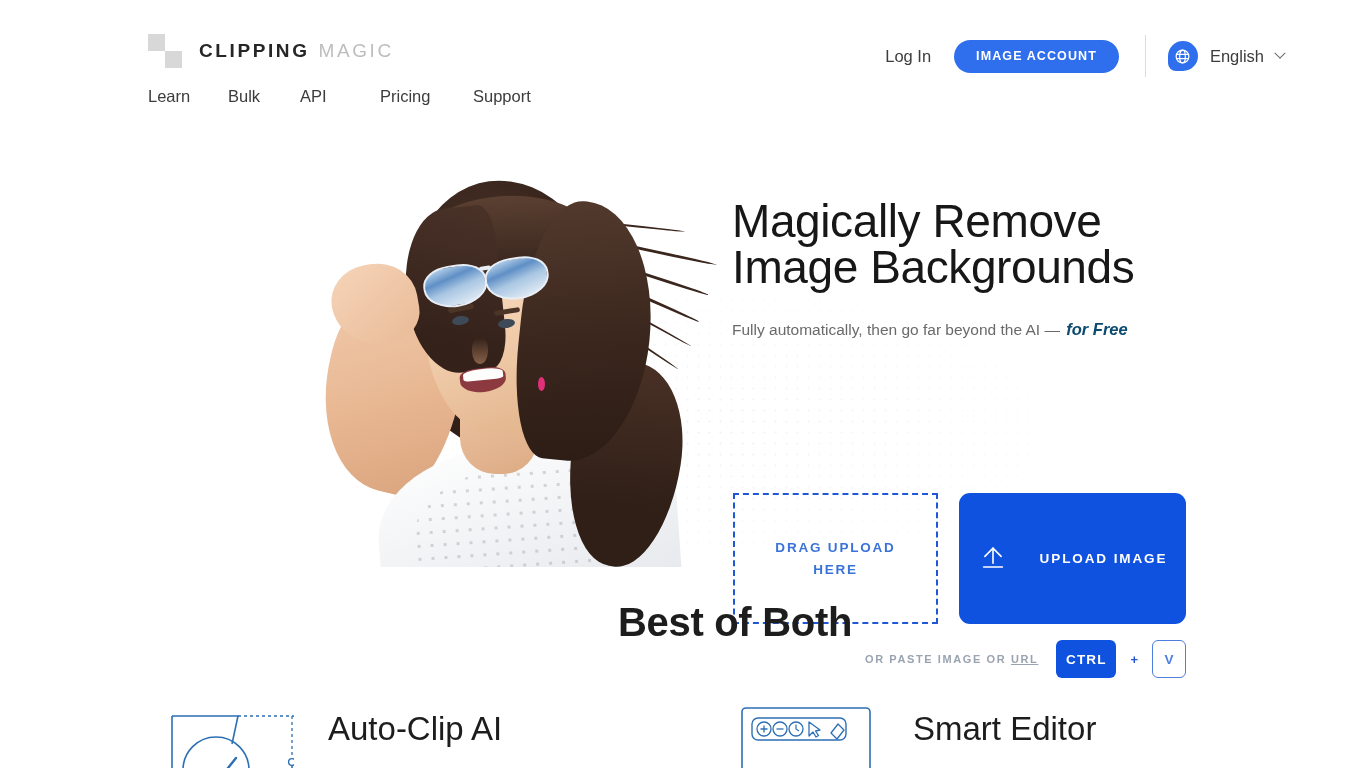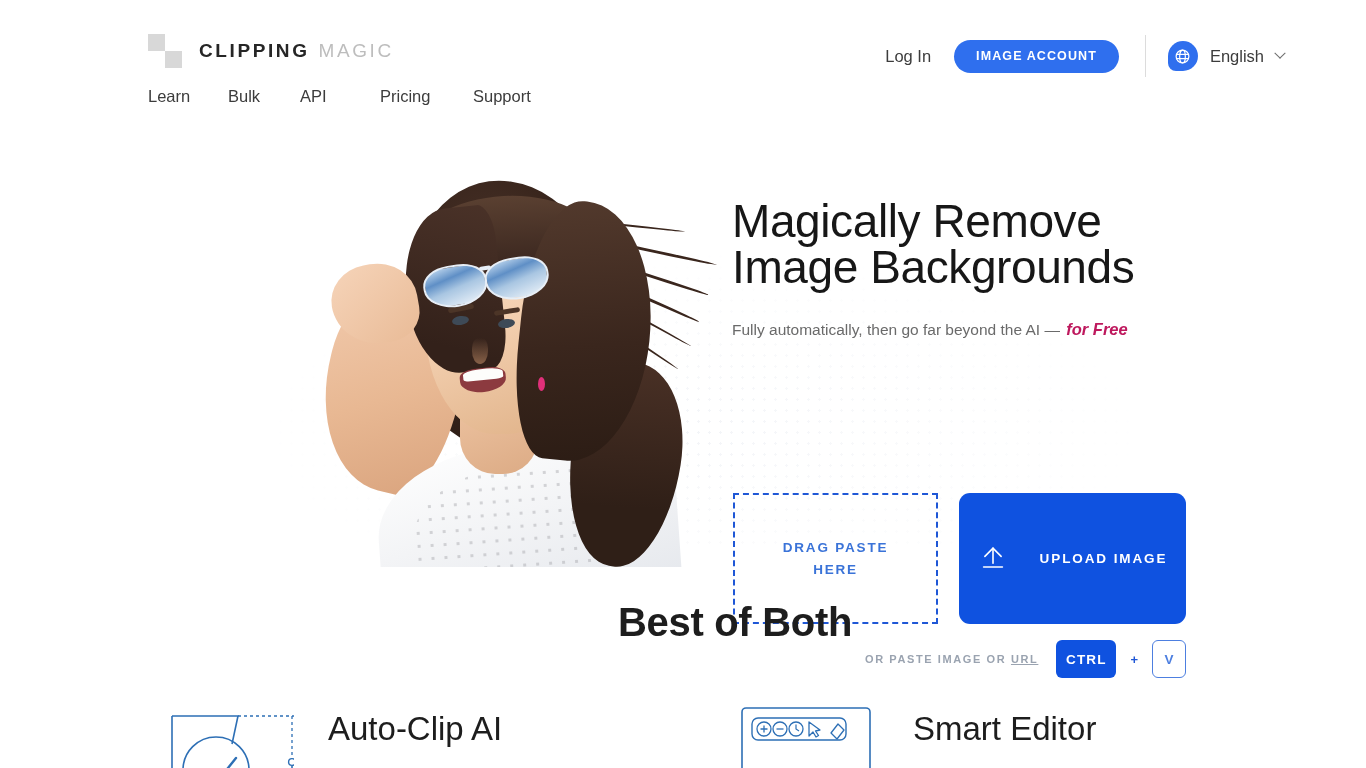--- a/index.html
+++ b/index.html
@@ -265,21 +265,21 @@
     letter-spacing: -0.4px;
     white-space: pre-line;
   }
   #hero-sub {
     margin-top: 30px;
     font-size: 15.5px;
     color: #6a6a6a;
     white-space: nowrap;
   }
   #hero-sub-free {
-    color: #be185d;
+    color: #0c4a6e;
     font-weight: bold;
     font-style: italic;
     font-size: 16.5px;
     margin-left: 2px;
   }
 
   #cta-row {
     position: absolute;
     left: 689px; top: 353px;
     display: flex;
@@ -512,21 +512,21 @@
     <div id="hero-copy">
       <h1 id="hero-title">Magically Remove
 Image Backgrounds</h1>
       <p id="hero-sub">
         <span>Fully automatically, then go far beyond the AI — </span><span id="hero-sub-free">for Free</span>
       </p>
     </div>
 
     <div id="cta-row">
       <div id="drop-zone">
-        <span id="drop-zone-label">DRAG PASTE HERE</span>
+        <span id="drop-zone-label">DRAG UPLOAD HERE</span>
       </div>
       <button id="upload-btn">
         <span>
           <svg width="30" height="30" viewBox="0 0 24 24" fill="none" stroke="#ffffff" stroke-width="1.3" stroke-linecap="round">
             <path d="M12 17 V5"></path>
             <path d="M5.5 11.5 L12 5 L18.5 11.5"></path>
             <path d="M4.5 20 H19.5"></path>
           </svg>
         </span>
         <span id="upload-btn-label">UPLOAD IMAGE</span>

